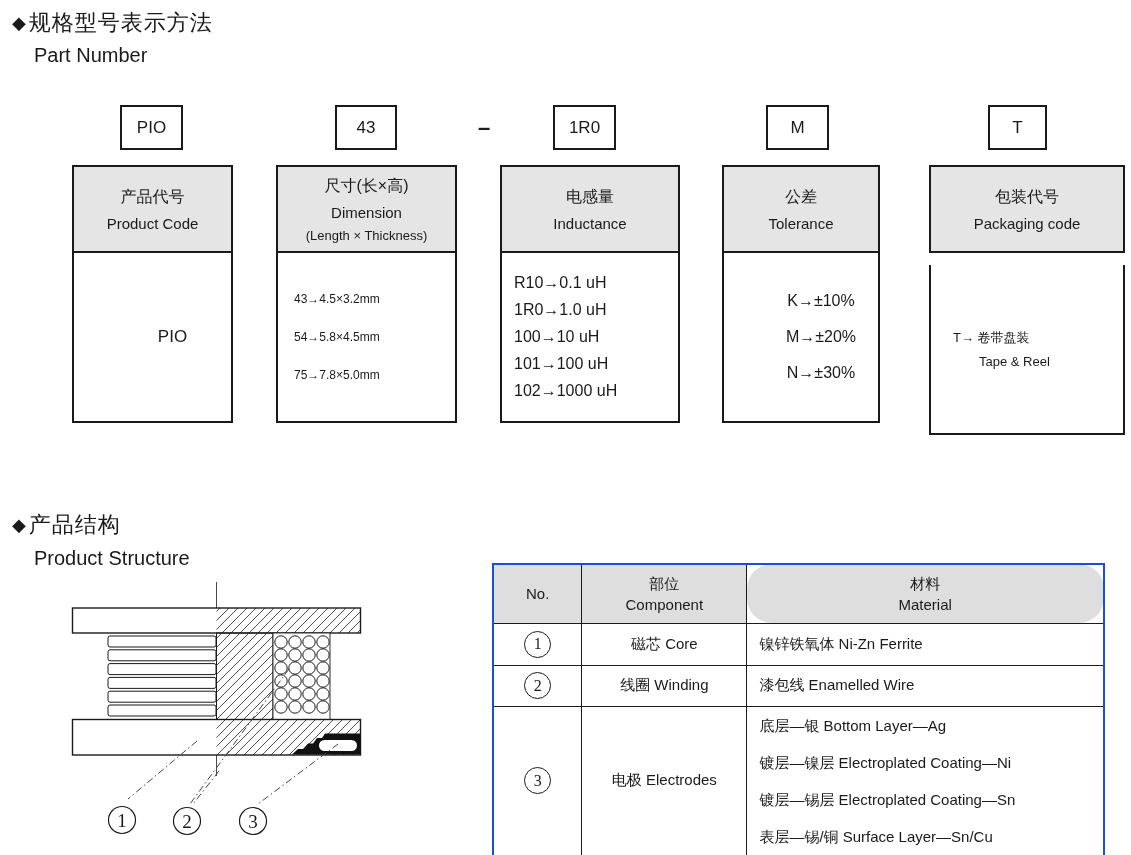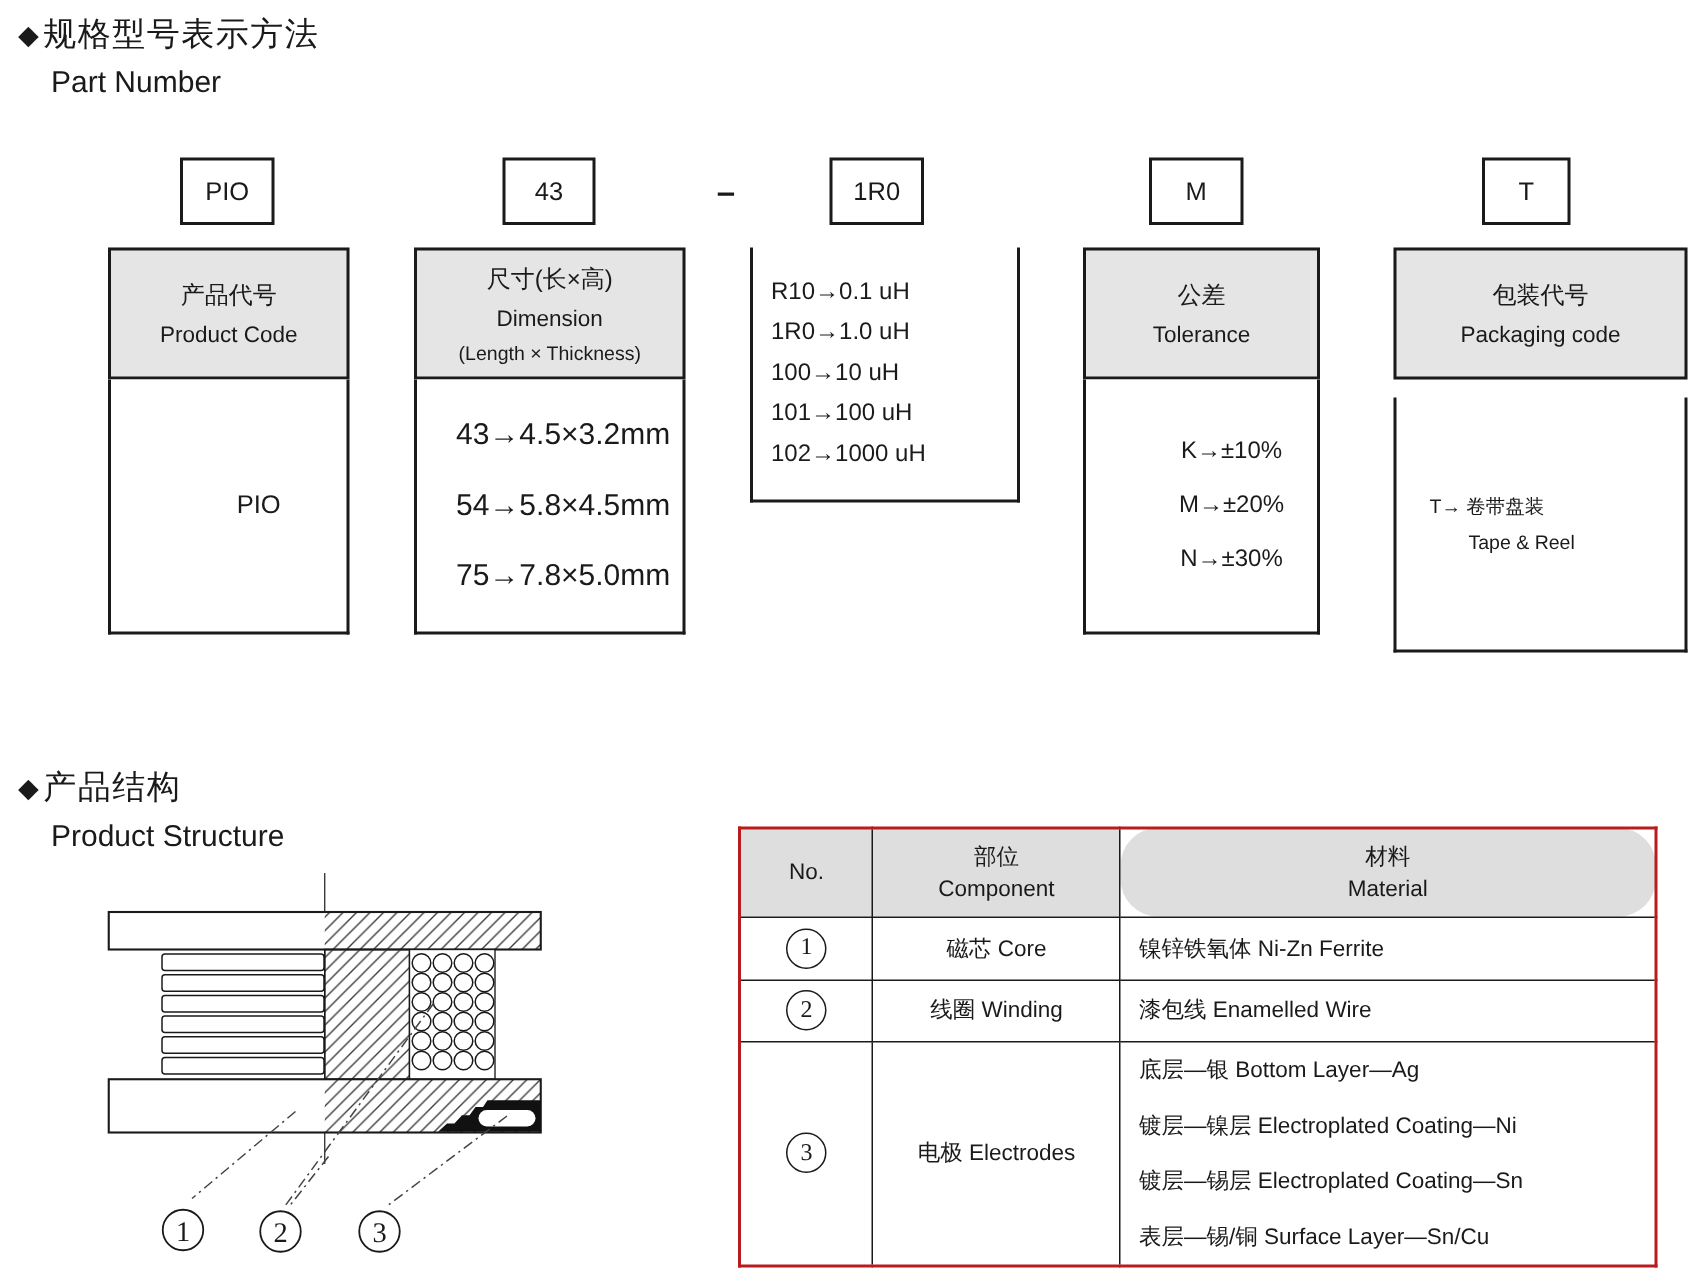--- a/index.html
+++ b/index.html
@@ -38,35 +38,35 @@
   .pn-bod{
     box-sizing:border-box;height:170px;border:2px solid #1a1a1a;border-top:none;background:#fff;
     display:flex;flex-direction:column;justify-content:center;padding-left:40px;
   }
   .col1{left:72px;width:161px;}
   .col2{left:276px;width:181px;}
   .col3{left:500px;width:180px;}
   .col4{left:722px;width:158px;}
   .col5{left:929px;width:196px;}
   .col1 .pn-bod{align-items:center;font-size:17px;}
-  .col2 .pn-bod{gap:24px;padding-left:26px;font-size:20px;}
+  .col2 .pn-bod{gap:24px;padding-left:16px;font-size:12px;}
   .col3 .pn-bod{gap:9px;padding-left:12px;font-size:16px;}
   .col4 .pn-bod{gap:18px;align-items:center;font-size:16px;}
   .col5 .pn-bod{gap:7px;padding-left:22px;font-size:13px;margin-top:12px;}
   .col5 .pn-bod .indent{padding-left:26px;}
   
   .st-table{
     position:absolute;left:492px;top:551px;width:613px;box-sizing:border-box;
     border-collapse:collapse;table-layout:fixed;background:#fff;font-size:15px;
   }
   .st-table td,.st-table th{
     border:1px solid #1a1a1a;box-sizing:border-box;font-weight:normal;
     text-align:center;vertical-align:middle;padding:0;
   }
-  .st-table{border:2px solid #b91c1c;}
+  .st-table{border:2px solid #1d4ed8;margin-top:12px;}
   .st-table .hdr-row td{background:#dedede;height:59px;}
   .st-table .hline{line-height:21px;}
   .c-no{width:86px;}
   .c-comp{width:160px;}
   .c-mat{width:346px;border-radius:25px;}
   .row-a{height:42px;}
   .row-b{height:41px;}
   .row-c{height:148px;}
   .mat-cell{text-align:left !important;padding-left:12px !important;}
   .mat-lines div{line-height:37px;}
@@ -113,20 +113,24 @@
       <span class="en-small">(Length × Thickness)</span>
     </div>
     <div class="pn-bod">
       <span>43→4.5×3.2mm</span>
       <span>54→5.8×4.5mm</span>
       <span>75→7.8×5.0mm</span>
     </div>
   </div>
 
   <div class="pn-col col3">
+    <div class="pn-hdr">
+      <span class="zh">电感量</span>
+      <span class="en">Inductance</span>
+    </div>
     <div class="pn-bod">
       <span>R10→0.1 uH</span>
       <span>1R0→1.0 uH</span>
       <span>100→10 uH</span>
       <span>101→100 uH</span>
       <span>102→1000 uH</span>
     </div>
   </div>
 
   <div class="pn-col col4">

